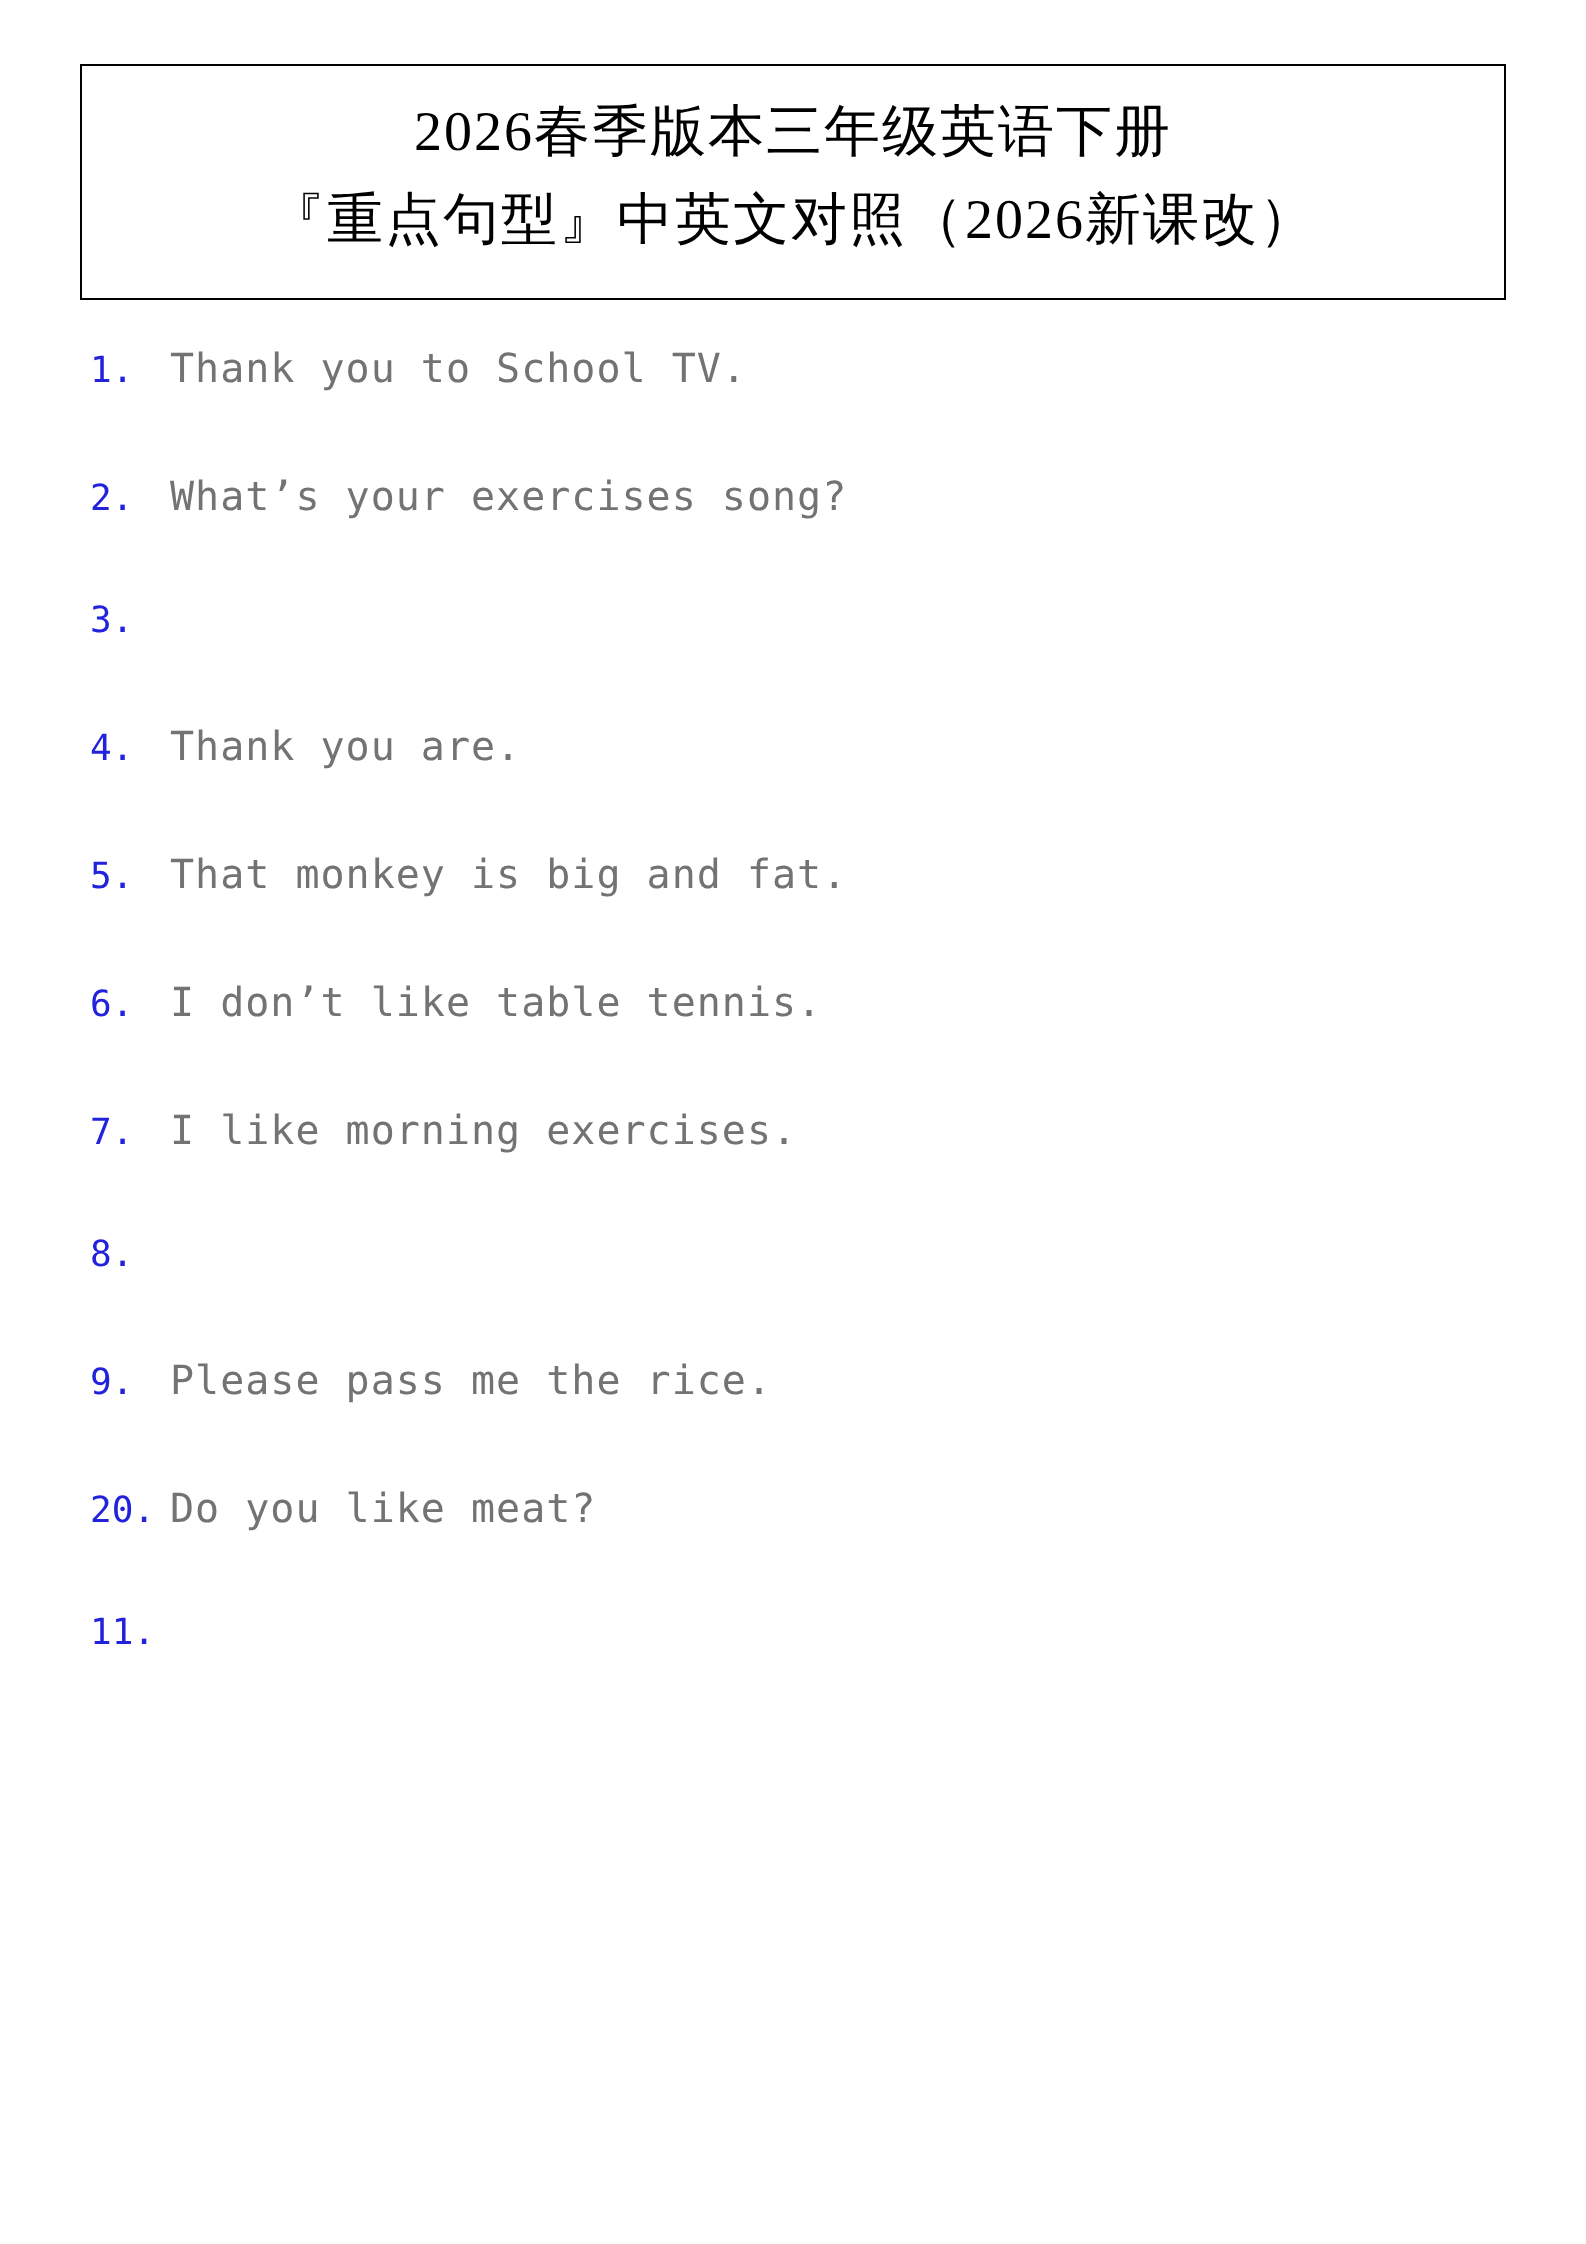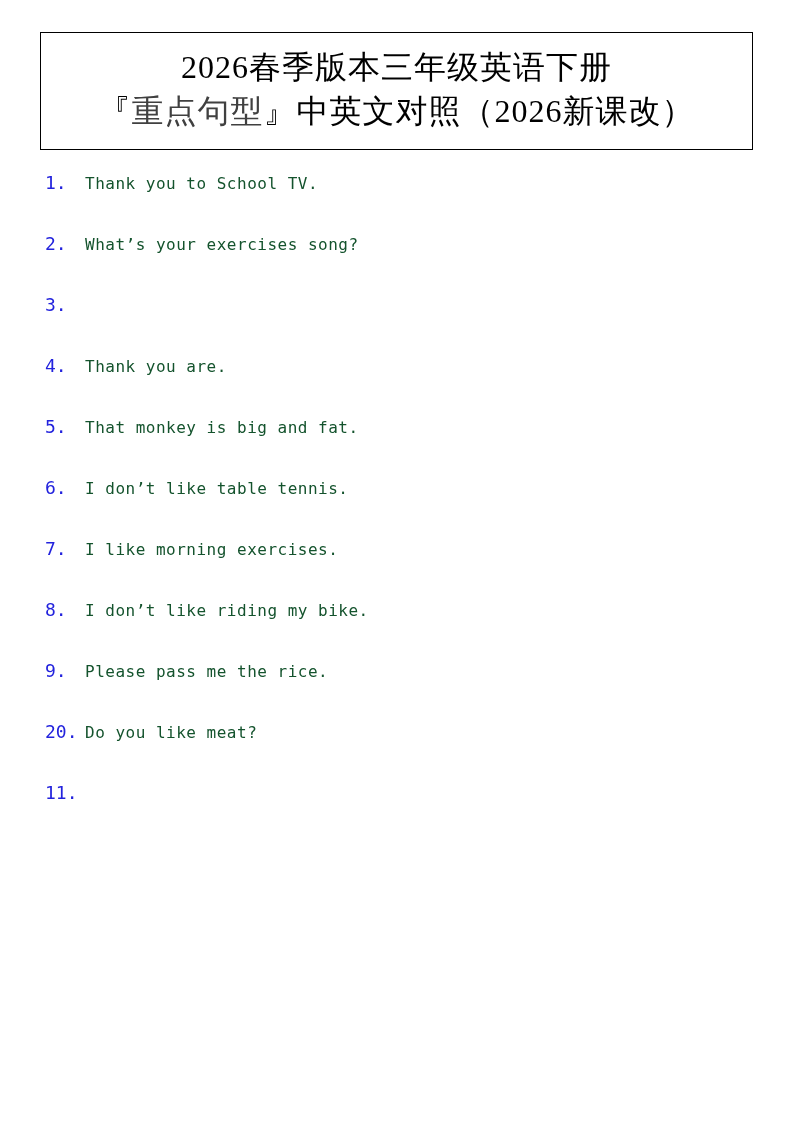--- a/index.html
+++ b/index.html
@@ -23,28 +23,28 @@
     position: relative;
   }
   .title-box {
     margin: 32px 40px 0 40px;
     border: 1px solid #000000;
     padding: 12px 10px 16px 10px;
     text-align: center;
   }
   .title-line {
     font-family: "Liberation Serif", serif;
-    font-size: 32px;
+    font-size: 28px;
     line-height: 44px;
     letter-spacing: 1px;
     color: #000000;
     white-space: nowrap;
   }
   .title-line .hl {
-    color: #404040;
+    color: #000000;
     font-family: Liberation Serif, serif;
   }
   .list {
     margin: 22px 0 0 0;
     padding: 0 40px 0 45px;
     list-style: none;
   }
   .item {
     display: flex;
     align-items: baseline;
@@ -52,23 +52,23 @@
     font-family: "DejaVu Sans Mono", monospace;
   }
   .num {
     color: #2222dd;
     font-family: "DejaVu Sans Mono", monospace;
     font-size: 18px;
     min-width: 40px;
     flex: 0 0 auto;
   }
   .sentence {
-    color: #14532d;
+    color: #737373;
     font-family: "DejaVu Sans Mono", monospace;
-    font-size: 16px;
+    font-size: 20px;
     letter-spacing: 0.5px;
     white-space: pre;
   }
 </style>
 </head>
 <body>
 
 <div class="page">
 
   <div class="title-box">
@@ -99,21 +99,20 @@
     <li class="item">
       <span class="num">6.</span>
       <span class="sentence">I don’t like table tennis.</span>
     </li>
     <li class="item">
       <span class="num">7.</span>
       <span class="sentence">I like morning exercises.</span>
     </li>
     <li class="item">
       <span class="num">8.</span>
-      <span class="sentence">I don’t like riding my bike.</span>
     </li>
     <li class="item">
       <span class="num">9.</span>
       <span class="sentence">Please pass me the rice.</span>
     </li>
     <li class="item">
       <span class="num">20.</span>
       <span class="sentence">Do you like meat?</span>
     </li>
     <li class="item">

